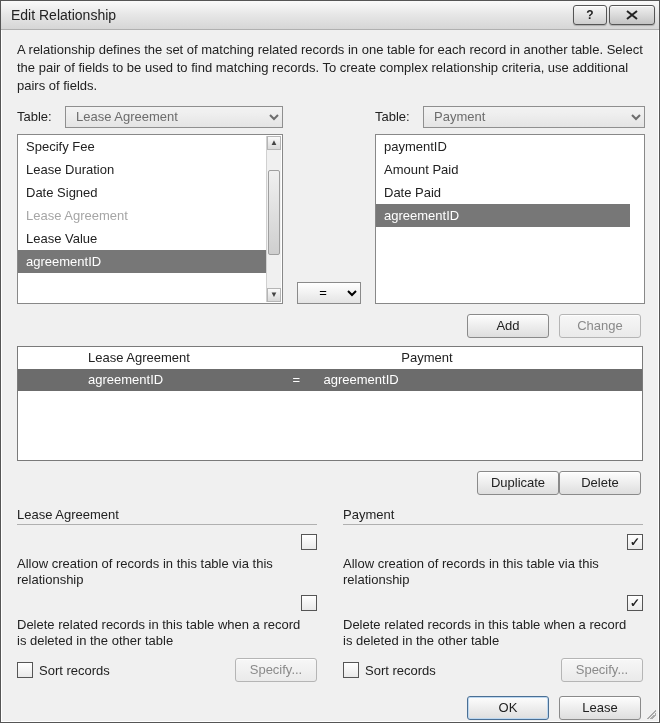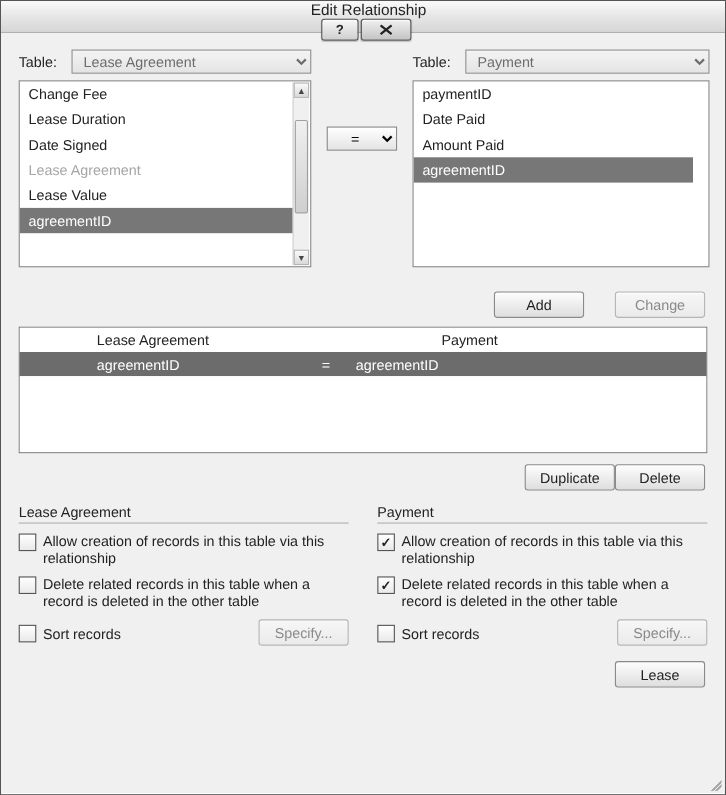--- a/index.html
+++ b/index.html
@@ -23,21 +23,20 @@
     box-sizing: border-box;
   }
   .titlebar {
     position: relative;
     height: 28px;
     background: linear-gradient(#fafafa, #e6e6e6 50%, #d6d6d6);
     border-bottom: 1px solid #b0b0b0;
     display: flex;
     align-items: center;
     padding-left: 10px;
-    flex-direction: column;
   }
   .titlebar-title {
     font-size: 14px;
     color: #222;
     flex: 1;
   }
   .titlebar-buttons {
     display: flex;
     align-items: center;
     padding-right: 4px;
@@ -72,21 +71,21 @@
     padding: 12px 16px 12px 16px;
     box-sizing: border-box;
   }
   .intro {
     font-size: 13px;
     line-height: 1.4;
     margin-bottom: 10px;
   }
   .row-tables {
     display: flex;
-    align-items: flex-start;
+    align-items: flex-end;
     gap: 14px;
     margin-top: 4px;
   }
   .col {
     display: flex;
     flex-direction: column;
   }
   .table-label-row {
     display: flex;
     align-items: center;
@@ -192,22 +191,22 @@
     border-color: #b5b5b5;
     background: linear-gradient(#f7f7f7,#eaeaea);
   }
   .btn.default {
     border: 1px solid #4a6f94;
     box-shadow: inset 0 0 0 1px #bcd7f0, inset 0 1px 0 rgba(255,255,255,.8);
   }
   .add-change-row {
     display: flex;
     justify-content: flex-end;
-    gap: 28px;
-    margin-top: 22px;
+    gap: 10px;
+    margin-top: 10px;
     padding-right: 2px;
     align-items: flex-end;
   }
   .pairs-panel {
     margin-top: 8px;
     border: 1px solid #7a7a7a;
     background: #fff;
     box-sizing: border-box;
     height: 115px;
     position: relative;
@@ -258,24 +257,25 @@
     flex-direction: column;
   }
   .group-title {
     border-bottom: 1px solid #b0b0b0;
     padding-bottom: 2px;
     margin-bottom: 8px;
     font-size: 13px;
   }
   .chk-row {
     display: flex;
-    align-items: flex-start;
+    align-items: flex-end;
     gap: 6px;
     margin-bottom: 6px;
     line-height: 1.25;
+    flex-direction: column;
   }
   .chk {
     width: 14px; height: 14px;
     border: 1px solid #555;
     background: linear-gradient(#fff,#e9e9e9);
     flex: 0 0 auto;
     margin-top: 1px;
     display: flex; align-items: center; justify-content: center;
   }
   .chk.checked::after {
@@ -324,33 +324,34 @@
       <div class="win-btn close">
         <svg width="12" height="10" viewBox="0 0 12 10">
           <path d="M1 1 L11 9 M11 1 L1 9" stroke="#222" stroke-width="2" fill="none"></path>
         </svg>
       </div>
     </div>
   </div>
 
   <div class="content">
 
+    <div class="intro">A relationship defines the set of matching related records in one table for each record in another table. Select the pair of fields to be used to find matching records. To create complex relationship criteria, use additional pairs of fields.</div>
 
     <div class="row-tables">
 
       <div class="col left" style="width:266px;">
         <div class="table-label-row">
           <span class="tbl-label">Table:</span>
           <select class="combo disabled" disabled="">
             <option>Lease Agreement</option>
           </select>
         </div>
         <div class="listbox">
           <div class="list-inner" id="left-list-inner">
-              <div class="list-item">Change Fee</div>
+              <div class="list-item">Specify Fee</div>
               <div class="list-item">Lease Duration</div>
               <div class="list-item">Date Signed</div>
               <div class="list-item disabled">Lease Agreement</div>
               <div class="list-item">Lease Value</div>
               <div class="list-item selected">agreementID</div>
             </div>
           <div class="scrollbar">
             <div class="scroll-arrow">▲</div>
             <div class="scroll-track">
               <div class="scroll-thumb" style="top:20px;height:85px"></div>
@@ -369,22 +370,22 @@
       <div class="col right" style="width:270px;">
         <div class="table-label-row">
           <span class="tbl-label">Table:</span>
           <select class="combo disabled" disabled="">
             <option>Payment</option>
           </select>
         </div>
         <div class="listbox">
           <div class="list-inner" id="right-list-inner">
               <div class="list-item">paymentID</div>
+              <div class="list-item">Amount Paid</div>
               <div class="list-item">Date Paid</div>
-              <div class="list-item">Amount Paid</div>
               <div class="list-item selected">agreementID</div>
             </div>
         </div>
       </div>
     </div>
 
     <div class="add-change-row">
       <button class="btn">Add</button>
       <button class="btn" disabled="">Change</button>
     </div>
@@ -442,19 +443,20 @@
           <div class="sort-left">
             <div class="chk" id="r-sort"></div>
             <span>Sort records</span>
           </div>
           <button class="btn" disabled="">Specify...</button>
         </div>
       </div>
     </div>
 
     <div class="bottom-row">
+      <button class="btn default">OK</button>
       <button class="btn">Lease</button>
     </div>
 
   </div>
 
   <div class="resize-grip"></div>
 </div>
 
 </body></html>

